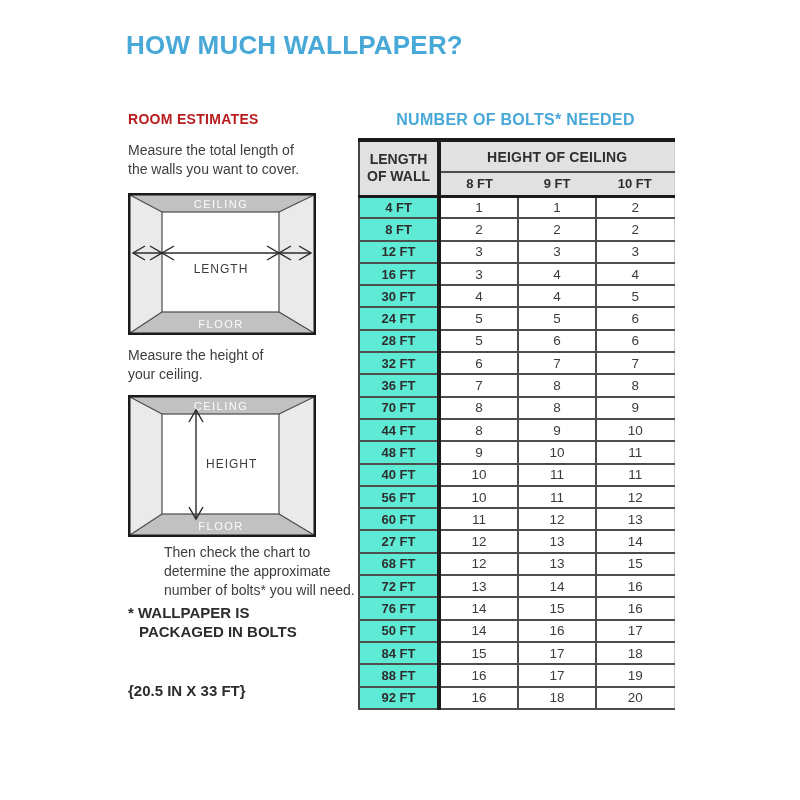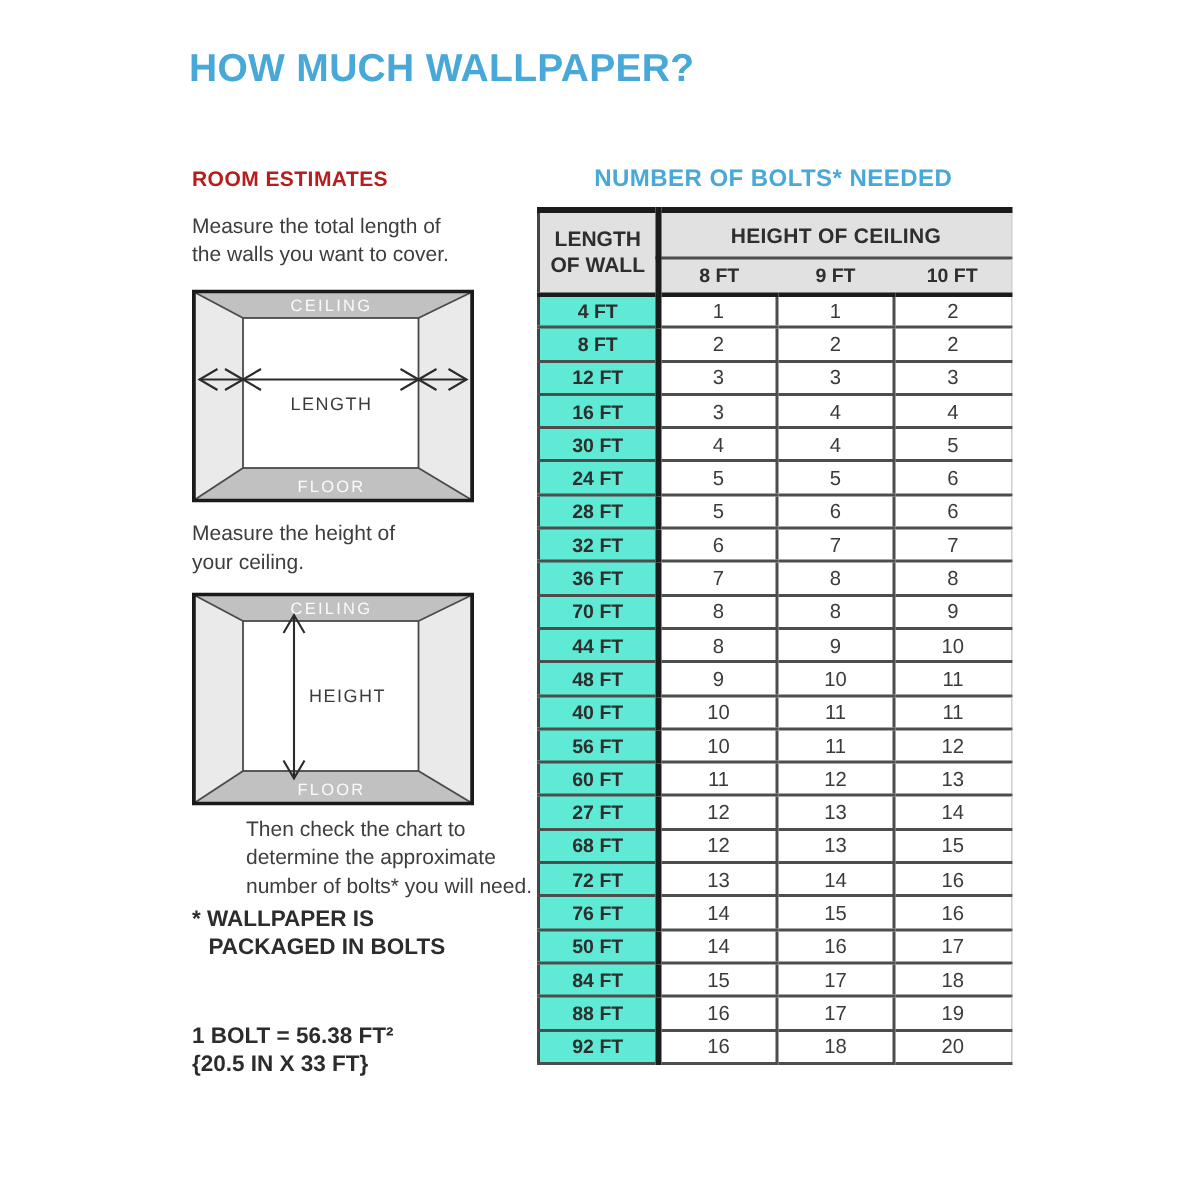--- a/index.html
+++ b/index.html
@@ -171,21 +171,20 @@
   <div id="instruction-chart" class="abs instruction">Then check the chart to
 determine the approximate
 number of bolts* you will need.</div>
 
   <div id="footnote" class="abs bold-note">
     <div class="line1">* WALLPAPER IS</div>
     <div class="line2">PACKAGED IN BOLTS</div>
   </div>
 
   <div id="bolt-def" class="abs bold-note">
-    <div>1 BOLT = 56.38 FT²</div>
     <div>{20.5 IN X 33 FT}</div>
   </div>
 
   <div id="table-heading" class="abs">NUMBER OF BOLTS* NEEDED</div>
 
   <div id="table-wrap" class="abs">
     <table class="bolts-table">
       <colgroup>
         <col style="width:80px">
           <col style="width:79px">

